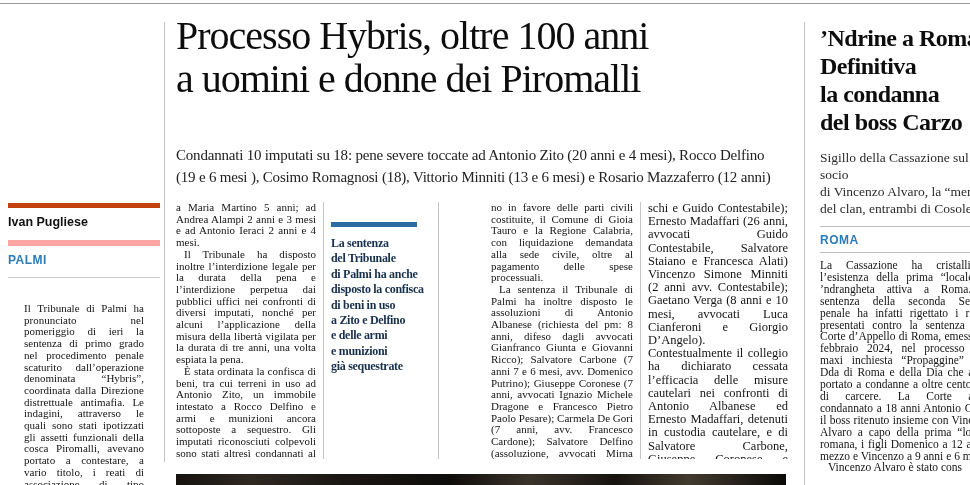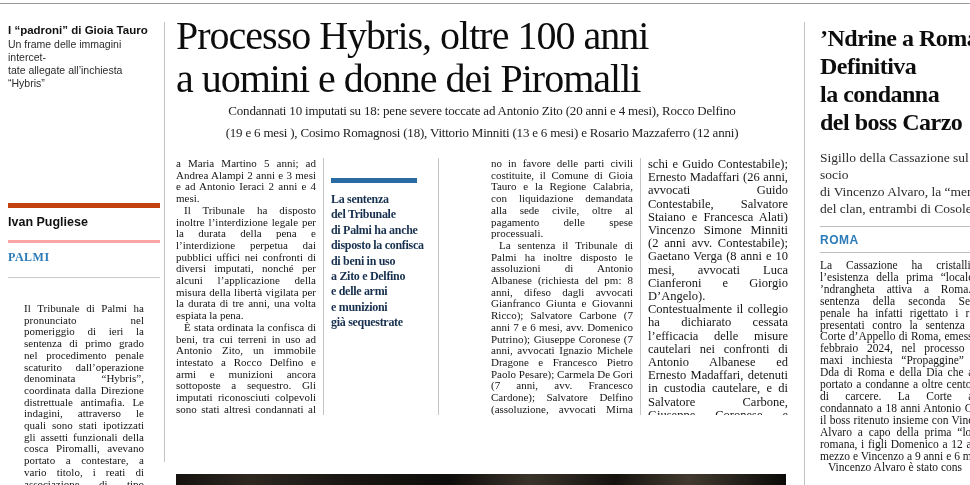--- a/index.html
+++ b/index.html
@@ -12,40 +12,40 @@
   
   #sidebar-caption { position:absolute; left:8px; top:24px; width:154px;
     font-family:"Liberation Sans", sans-serif; }
   .cap-title { font-size:11.5px; font-weight:bold; color:#111; line-height:13px; white-space:pre; }
   .cap-text  { font-size:10.5px; color:#2b2b2b; line-height:13px; white-space:pre-line; margin-top:1px; }
 
   #sidebar-byline { position:absolute; left:8px; top:203px; width:152px;
     border-top:5px solid #c2410c; padding-top:7px;
     font-family:"Liberation Sans", sans-serif; font-weight:bold; font-size:12.5px; color:#111; }
   #sidebar-dateline { position:absolute; left:8px; top:240px; width:152px;
-    border-top:3px solid #fca5a5; padding-top:7px;
-    font-family:Liberation Serif, serif; font-weight:bold; font-size:12px; color:#2b7bb9;
+    border-top:6px solid #fca5a5; padding-top:7px;
+    font-family:Liberation Sans, sans-serif; font-weight:bold; font-size:12px; color:#2b7bb9;
     letter-spacing:0.5px; }
   #sidebar-body { position:absolute; left:8px; top:277px; width:152px; height:208px; overflow:hidden;
     border-top:1px solid #c9c9c9; padding-top:9px;
     font-size:11px; line-height:11.7px; text-align:justify; color:#141414; }
   #sidebar-body p { margin:16px; }
 
   .vline { position:absolute; width:1px; background:#c2c2c2; }
   #divider-left  { left:164px; top:22px; height:440px; }
   #divider-right { left:804px; top:22px; height:463px; }
 
   
   #main { position:absolute; left:176px; top:14px; width:612px; }
   #main-headline {
     font-size:40px; line-height:43px; font-weight:normal; color:#0d0d0d;
     letter-spacing:-1px; white-space:pre-line; }
   #main-subheadline {
-    font-size:13px; line-height:22px; color:#222;
-    letter-spacing:-0.2px; white-space:pre;text-align:center; }
+    margin-top:44px; font-size:15px; line-height:22px; color:#222;
+    letter-spacing:-0.2px; white-space:pre; }
   #main-cols { display:flex; margin-top:14px; height:257px; overflow:hidden; }
   .vdiv { width:1px; background:#c5c5c5; margin:0 7px; }
   .bodycol { font-size:11px; line-height:11.7px; text-align:justify; color:#141414; }
   .bodycol p { margin:0; }
   .bodycol p + p { text-indent:8px; }
   #col-a { width:140px; }
   #col-c { width:142px;margin-left:45px; }
   #col-d { flex:1; font-size:12.5px; line-height:13.2px; }
 
   #quote-col { width:100px; padding-top:20px; }
@@ -72,25 +72,20 @@
   #right-body { margin-top:7px; font-size:11.5px; line-height:11.9px; text-align:justify; color:#141414; }
   #right-body p { margin:0; }
   #right-body p + p { text-indent:8px; }
 </style>
 </head>
 <body>
 
 <div id="page">
   <div class="top-rule"></div>
 
-  <div id="sidebar-caption">
-    <div class="cap-title">I “padroni” di Gioia Tauro</div>
-    <div class="cap-text">Un frame delle immagini intercet-
-tate allegate all’inchiesta “Hybris”</div>
-  </div>
   <div id="sidebar-byline">Ivan Pugliese</div>
   <div id="sidebar-dateline">PALMI</div>
   <div id="sidebar-body" class="bodycol">
       <p>Il Tribunale di Palmi ha pronunciato nel pomeriggio di ieri la sentenza di primo grado nel procedimento penale scaturito dall’operazione denominata “Hybris”, coordinata dalla Direzione distrettuale antimafia. Le indagini, attraverso le quali sono stati ipotizzati gli assetti funzionali della cosca Piromalli, avevano portato a contestare, a vario titolo, i reati di associazione di tipo mafioso, concorso esterno in associazione di tipo mafioso, porto e detenzione di armi comuni e da guerra, estorsione, danneggiamento seguito</p>
     </div>
 
   <div id="divider-left" class="vline"></div>
 
   <div id="main">
     <div id="main-headline">Processo Hybris, oltre 100 anni

